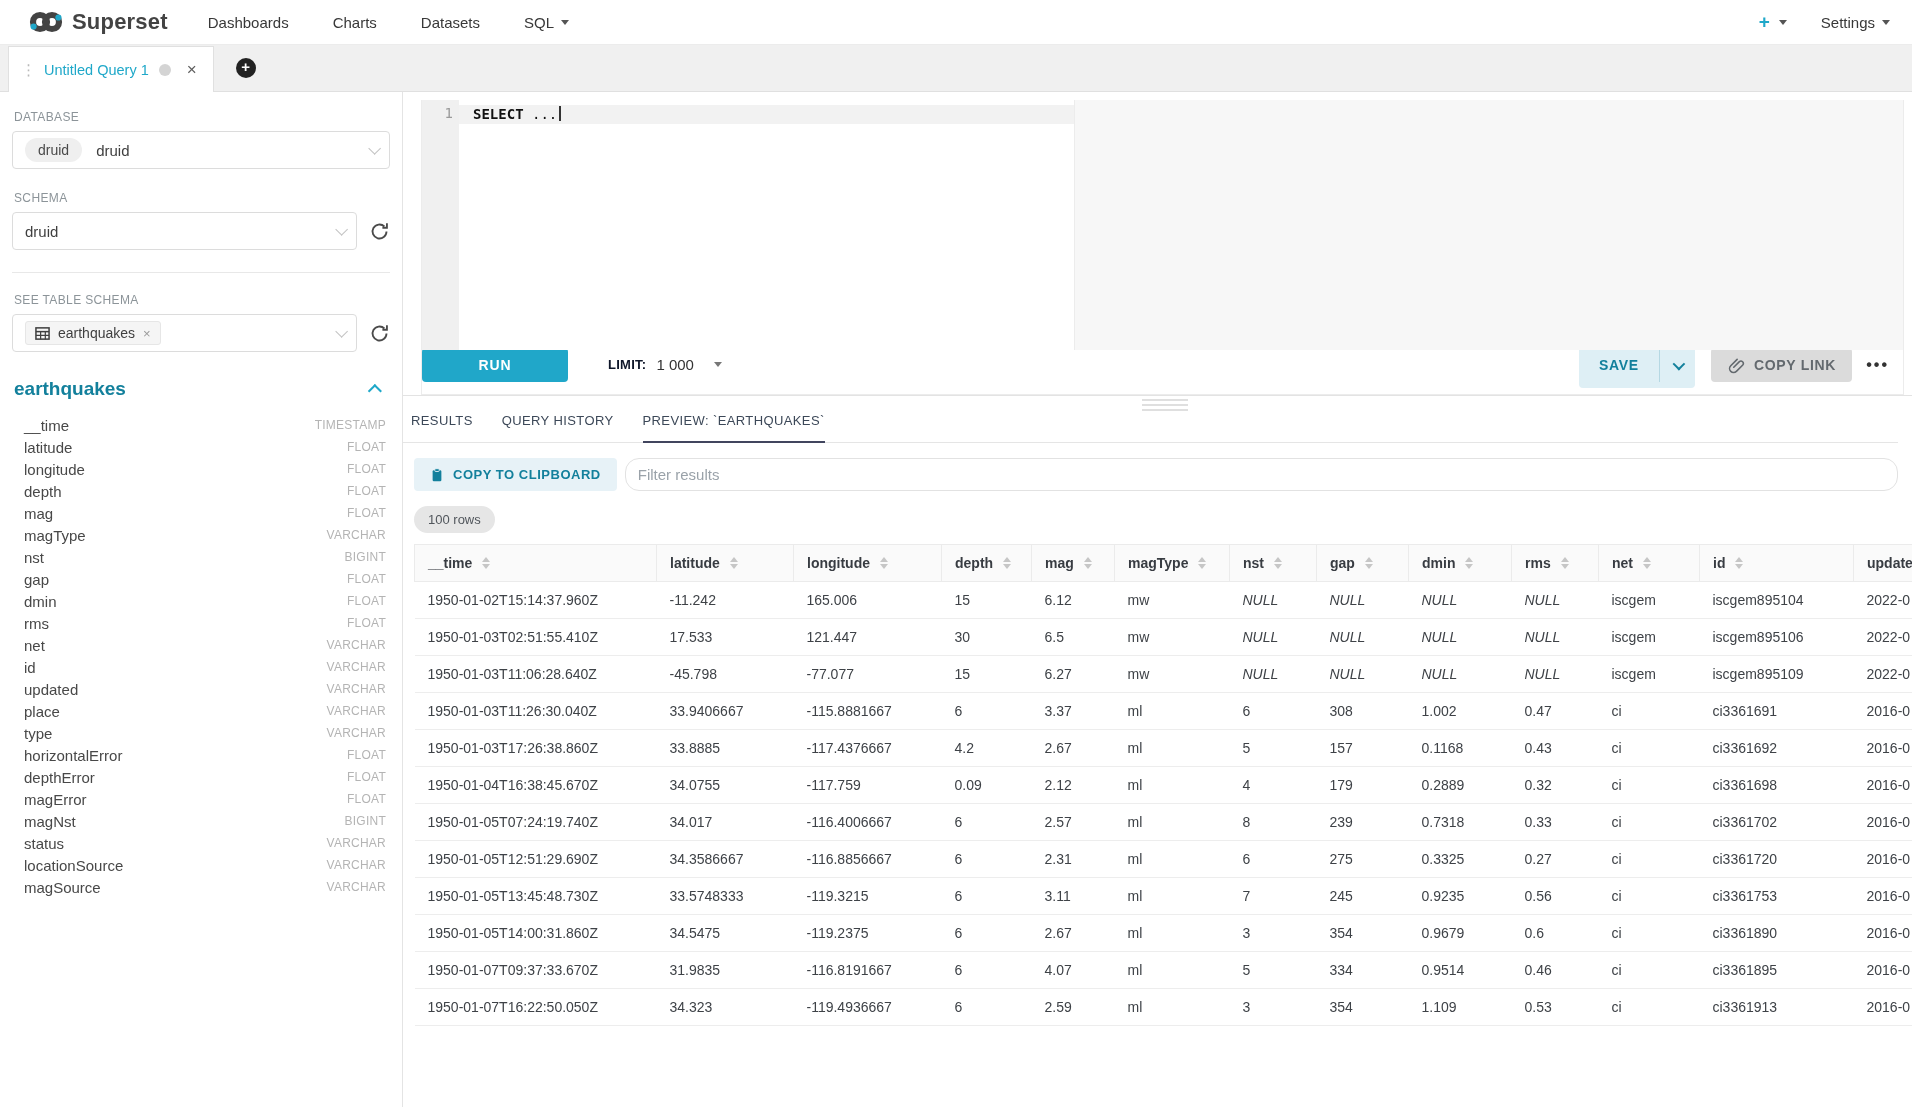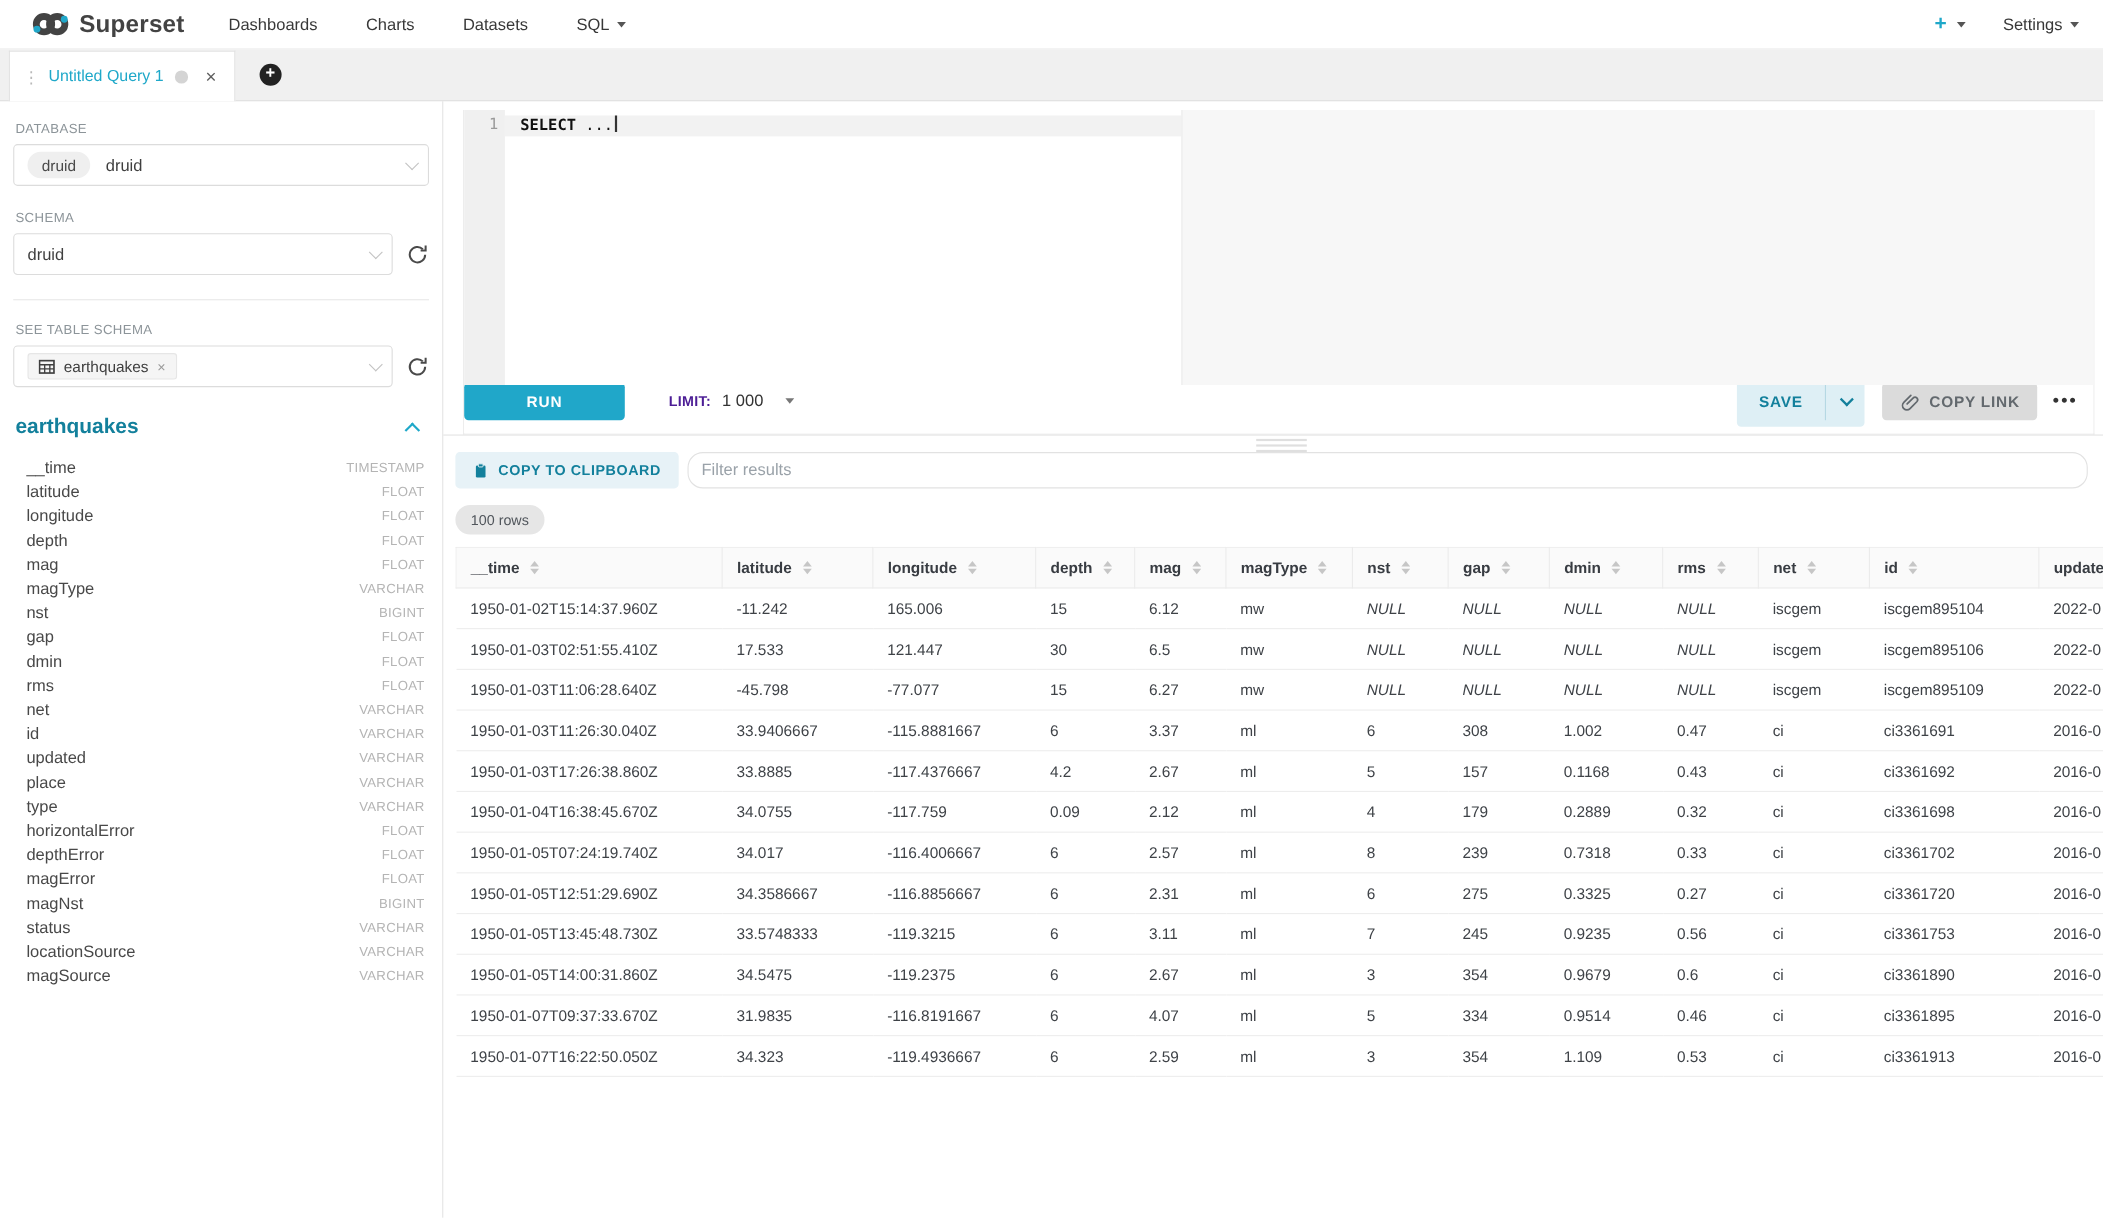--- a/index.html
+++ b/index.html
@@ -69,21 +69,21 @@
   .code-line.active { background:#F2F2F2; }
   .kw { font-weight:bold; }
   .cursor-bar { display:inline-block; width:2px; height:15px; background:#333; vertical-align:-2px; margin-left:2px; }
   .editor-right-zone { position:absolute; top:0; bottom:0; left:652px; right:0; background:#F7F7F7; border-left:1px solid #ECECEC; }
 
   
   .toolbar { height:44px; display:flex; align-items:center; background:#fff; padding:0 14px 15px 0; }
   .run-btn { width:146px; height:34px; background:#20A7C9; border:none; border-radius:4px; color:#fff;
     font-weight:bold; font-size:14px; letter-spacing:.06em; cursor:pointer; font-family:inherit; }
   .limit-wrap { display:flex; align-items:center; margin-left:40px; gap:10px; cursor:pointer; }
-  .limit-label { font-size:13px; font-weight:bold; color:#4c1d95; letter-spacing:.02em; }
+  .limit-label { font-size:13px; font-weight:bold; color:#0f172a; letter-spacing:.02em; }
   .limit-value { font-size:15px; color:#333; }
   .limit-wrap .caret-down { border-top-color:#777; margin-left:10px; }
   .tb-spacer { flex:1; }
   .save-btn { height:46px; display:flex; align-items:center; background:#DEEFF5; border-radius:4px; cursor:pointer; }
   .save-main { padding:0 20px; font-size:14px; font-weight:bold; color:#13809C; letter-spacing:.05em; }
   .save-div { width:1px; height:34px; background:#B5D8E3; }
   .save-caret { padding:0 13px; }
   .chev-dn-teal { width:9px; height:9px; border-right:2px solid #13809C; border-bottom:2px solid #13809C;
     transform:rotate(45deg) translateY(-2px); display:inline-block; }
   .copylink-btn { height:34px; display:flex; align-items:center; gap:9px; background:#DBDBDB; border-radius:4px;
@@ -361,20 +361,25 @@
         <span class="more-btn">•••</span>
       </div>
     </div>
 
     <section class="south">
       <div class="drag-handle">
           <div></div>
           <div></div>
           <div></div>
         </div>
+      <div class="stabs">
+        <span class="stab">RESULTS</span>
+        <span class="stab">QUERY HISTORY</span>
+        <span class="stab active">PREVIEW: `EARTHQUAKES`</span>
+      </div>
       <div class="controls">
         <div class="copyclip-btn">
           <span style="display:flex;">
             <svg viewBox="0 0 16 16" width="14" height="14">
                 <rect x="3" y="2.5" width="10" height="12.5" rx="1.4" fill="#13809C"></rect>
                 <rect x="5.5" y="0.8" width="5" height="3.2" rx="1" fill="#13809C" stroke="#E7F2F7" stroke-width="1"></rect>
               </svg>
           </span>
           <span>COPY TO CLIPBOARD</span>
         </div>

